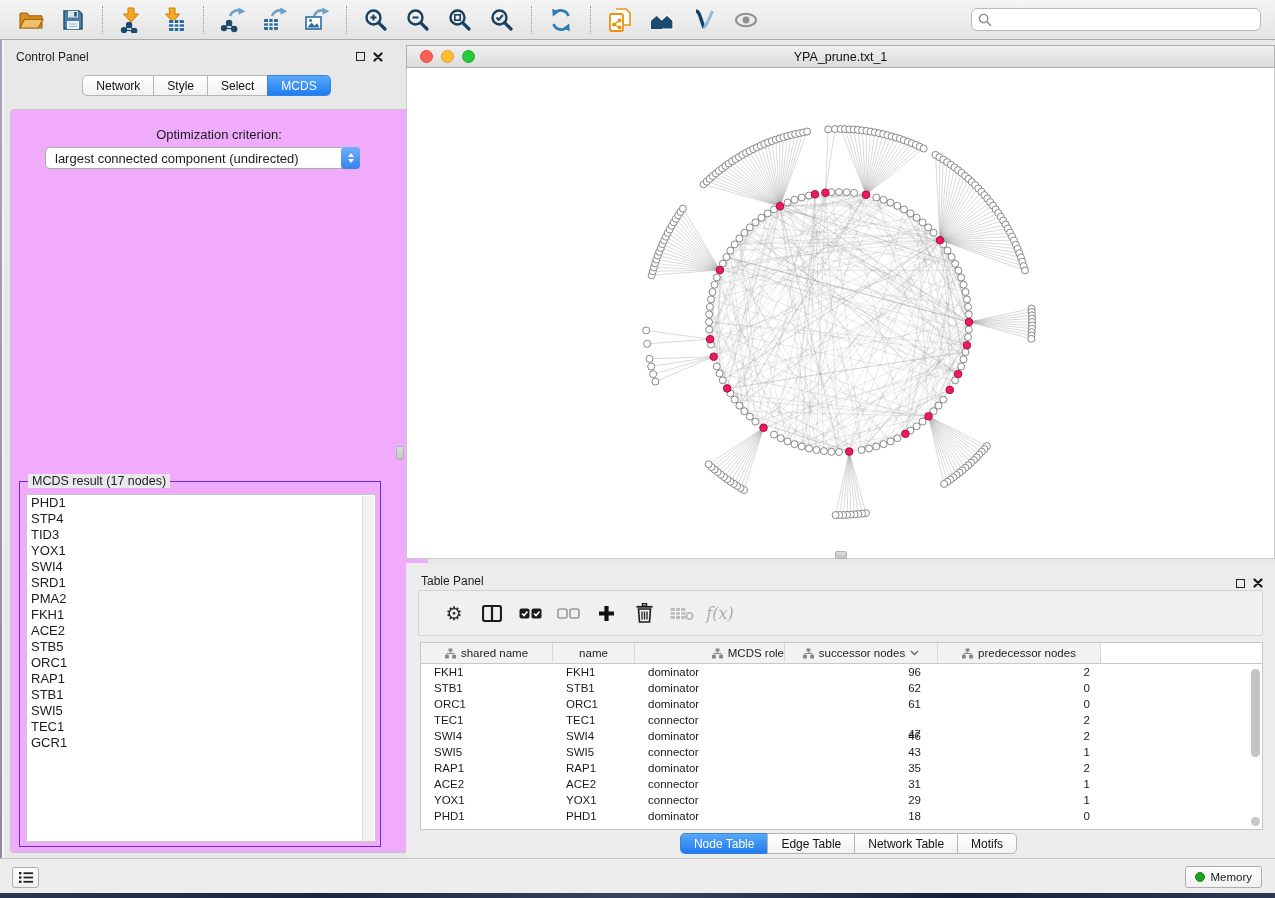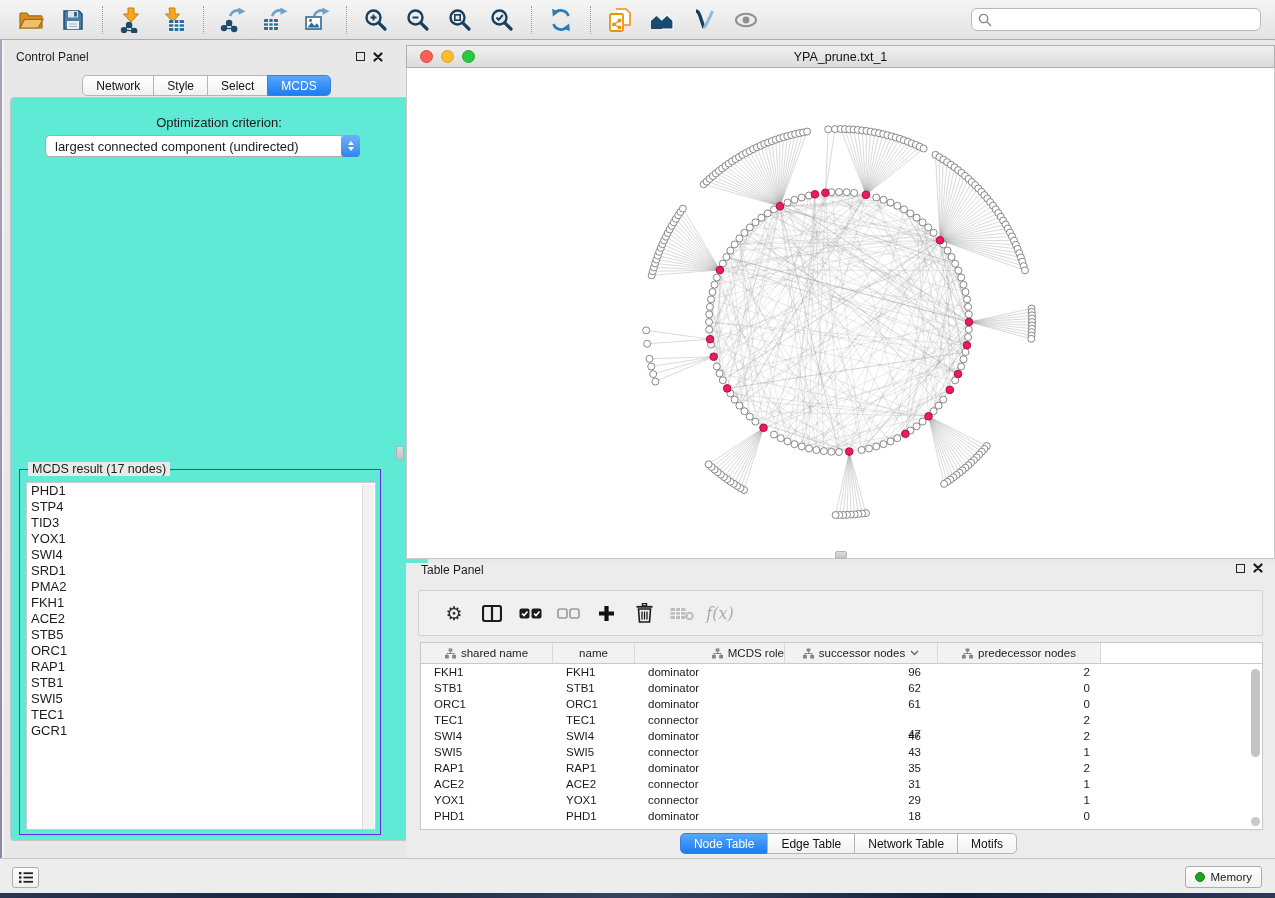--- a/index.html
+++ b/index.html
@@ -31,22 +31,22 @@
   
   .control-panel { position:absolute; left:4px; top:45px; width:389px; height:800px; background:#E8E8E8; }
   .cp-head { height:23px; display:flex; align-items:center; padding:0 10px 0 12px; }
   .cp-head .win-ctl { margin-left:auto; }
   .cp-tabs { position:absolute; left:0; top:30px; width:100%; display:flex; justify-content:center; }
   .tab-seg { height:21px; font-size:12px; display:flex; align-items:center; justify-content:center;
      padding:0 13px; background:linear-gradient(180deg,#FFFFFF,#F1F1F1); border:1px solid #B5B5B5; margin-left:-1px; color:#111; }
   .tab-seg:first-child { border-radius:5px 0 0 5px; margin-left:16px; }
   .tab-seg:last-child { border-radius:0 5px 5px 0; }
   .tab-seg.sel { background:linear-gradient(180deg,#58A7F8,#1E7CF1); border-color:#3A82D9; color:#fff; }
-  .cp-pane { position:absolute; left:6px; top:52px; width:418px; height:744px;
-     background:#5eead4; border:1px solid #C6C6C6; border-radius:4px; }
+  .cp-pane { position:absolute; left:6px; top:64px; width:418px; height:744px;
+     background:#f0abfc; border:1px solid #C6C6C6; border-radius:4px; }
   .opt-label { text-align:center; margin-top:17px; font-size:13px; }
   .dropdown { position:absolute; left:34px; top:37px; width:315px; height:22px; background:#fff;
      border:1px solid #ABABAB; border-radius:5px; font-size:13px; display:flex; align-items:center; }
   .dd-val { padding-left:9px; flex:1; white-space:nowrap; overflow:hidden; }
   .dd-cap { width:19px; height:22px; margin:-1px -1px 0 0; border-radius:4px; background:linear-gradient(180deg,#6FB0FA,#3384EE);
      display:flex; flex-direction:column; align-items:center; justify-content:center; gap:2px; }
   .dd-up { width:0; height:0; border-left:3.5px solid transparent; border-right:3.5px solid transparent; border-bottom:4px solid #fff; }
   .dd-dn { width:0; height:0; border-left:3.5px solid transparent; border-right:3.5px solid transparent; border-top:4px solid #fff; }
   .btn-row { position:absolute; left:0; top:70px; width:100%; display:flex; justify-content:center; gap:12px; }
   .mac-btn { height:23px; font-size:13px; background:linear-gradient(180deg,#FFFFFF,#F0F0F0);
@@ -68,21 +68,21 @@
      display:flex; align-items:center; position:relative; }
   .tl { width:13px; height:13px; border-radius:50%; margin-left:8px; }
   .tl.red { background:#FF5F57; border:1px solid #E0443E; margin-left:13px; }
   .tl.yel { background:#FEBC2E; border:1px solid #DEA123; }
   .tl.grn { background:#28C840; border:1px solid #1DAD2B; }
   .net-name { position:absolute; left:0; right:0; text-align:center; font-size:12.5px; color:#111; }
   .net-view { position:absolute; left:0; top:23px; width:869px; height:491px; background:#fff; border:1px solid #C9C9C9; border-top:none; }
 
   
   .table-panel { position:absolute; left:406px; top:563px; width:869px; height:295px; background:#ECECEC; }
-  .tp-head { height:25px; display:flex; align-items:flex-start; padding:0 12px 0 15px; }
+  .tp-head { height:25px; display:flex; align-items:flex-end; padding:0 12px 0 15px; }
   .tp-head .win-ctl { margin-left:auto; }
   .tp-toolbar { position:absolute; left:12px; top:27px; width:845px; height:46px; background:#F0F0F0;
      border:1px solid #D2D2D2; border-radius:2px; display:flex; align-items:center; padding-left:16px; gap:0; }
   .tt-btn { width:38px; height:36px; display:flex; align-items:center; justify-content:center; }
   .gear-glyph { font-size:19px; color:#2d2d2d; line-height:1; }
   .fx-glyph { font-family:"DejaVu Serif", serif; font-style:italic; font-size:16px; color:#ABABAB; }
   .table-wrap { position:absolute; left:14px; top:79px; width:843px; height:188px; background:#fff; border:1px solid #C8C8C8; }
   .thead { display:flex; height:21px; }
   .th { background:#F2F2F2; border-right:1px solid #D9D9D9; border-bottom:1px solid #C9C9C9; display:flex; align-items:center; justify-content:center; gap:5px; font-size:11.5px; color:#222; }
   .th-fill { flex:1; border-bottom:1px solid #C9C9C9; background:#fff; }

